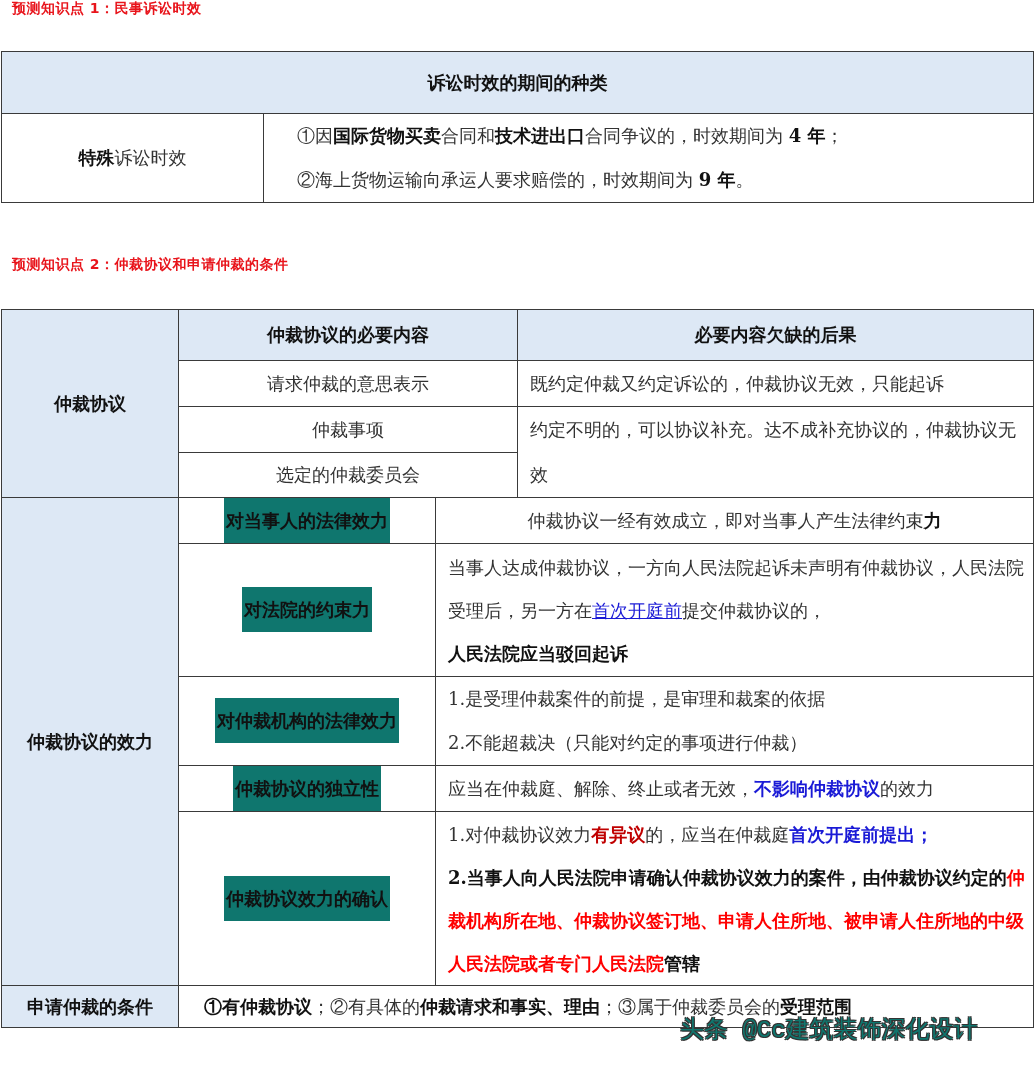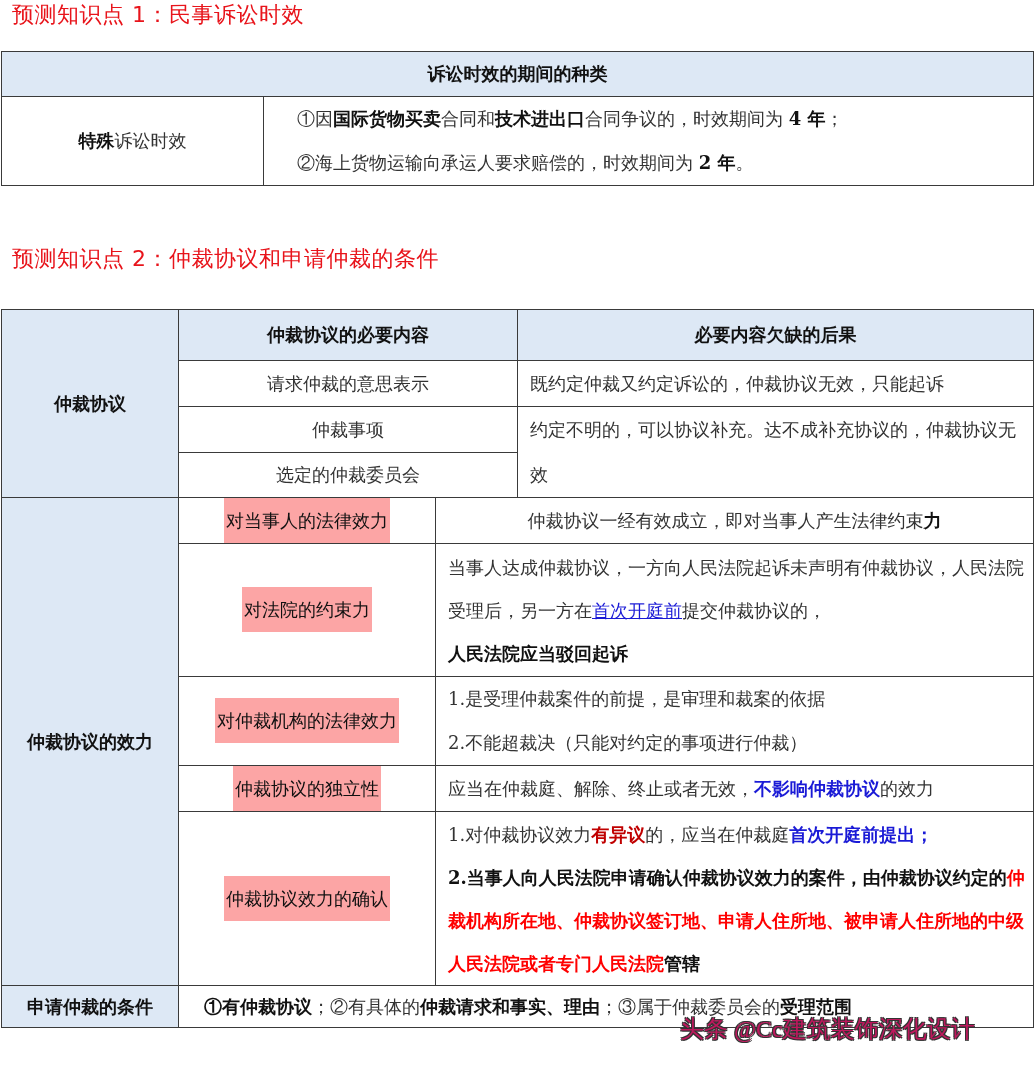--- a/index.html
+++ b/index.html
@@ -2,76 +2,76 @@
 <html><head>
 <meta charset="utf-8">
 <style>
   html, body { margin: 0; padding: 0; background: #ffffff; }
   body {
     width: 1035px; height: 1069px; position: relative; overflow: hidden;
     font-family: "DejaVu Serif", "Liberation Serif", serif;
     color: #222;
   }
   .title {
-    position: absolute; left: 12px; font-size: 22px; font-weight: normal;
+    position: absolute; left: 12px; font-size: 14px; font-weight: bold;
     color: #e8141b; font-family: "DejaVu Sans", "Liberation Sans", sans-serif;
     letter-spacing: 0.5px;
   }
   #t1 { top: 0px; }
-  #t2 { top: 244px; }
+  #t2 { top: 256px; }
 
   table { position: absolute; border-collapse: collapse; table-layout: fixed; }
   td { border: 1.5px solid #3a3a3a; padding: 0; font-size: 18px; line-height: 1.2; }
   .blue { background: #dde8f5; }
   .c { text-align: center; }
   .b { font-weight: bold; color: #111; }
-  .hl { background: #fca5a5; font-weight: normal; color: #111; padding: 12px 2px; }
+  .hl { background: #0f766e; font-weight: bold; color: #111; padding: 12px 2px; }
   .red { color: #ff0000; font-weight: bold; }
   .dred { color: #c00000; font-weight: bold; }
   .blu { color: #1a1ad6; font-weight: bold; }
   .link { color: #1a1ad6; font-weight: normal; text-decoration: underline; }
   .pad { padding-left: 12px; padding-right: 6px; }
   .lh2 { line-height: 44px; }
   .lh2b { line-height: 43px; }
   .gray { color: #333; }
 
   #tbl1 { left: 1px; top: 51px; width: 1032px; }
   #tbl2 { left: 1px; top: 309px; width: 1032px; }
 
   .watermark {
     position: absolute; left: 680px; top: 1013px; font-size: 24px;
-    color: #be185d; font-family: Liberation Serif, serif;
+    color: #0f766e; font-family: Liberation Mono, monospace;
     text-shadow: -1px -1px 0 #333, 1px -1px 0 #333, -1px 1px 0 #333, 1px 1px 0 #333;
     letter-spacing: 0px;
   }
 </style>
 </head>
 <body>
 
 <div id="t1" class="title">预测知识点 1：民事诉讼时效</div>
 
 <table id="tbl1">
   <colgroup>
       <col style="width:262px">
       <col style="width:770px">
     </colgroup>
   <tbody>
-      <tr style="height:45px">
+      <tr style="height:62px">
     <td colspan="2" class="blue c b">诉讼时效的期间的种类</td>
   </tr>
   <tr style="height:89px">
     <td class="c">
       <span class="b">特殊</span><span class="gray">诉讼时效</span>
     </td>
     <td style="padding-left:33px; line-height:44px" class="gray">
       <div>
         <span>①因</span><span class="b">国际货物买卖</span><span>合同和</span><span class="b">技术进出口</span><span>合同争议的，时效期间为</span> <span class="b">4 年</span><span>；</span>
       </div>
       <div>
-        <span>②海上货物运输向承运人要求赔偿的，时效期间为</span> <span class="b">2 年</span><span>。</span>
+        <span>②海上货物运输向承运人要求赔偿的，时效期间为</span> <span class="b">9 年</span><span>。</span>
       </div>
     </td>
   </tr>
 </tbody>
   </table>
 
 <div id="t2" class="title">预测知识点 2：仲裁协议和申请仲裁的条件</div>
 
 <table id="tbl2">
   <colgroup>

